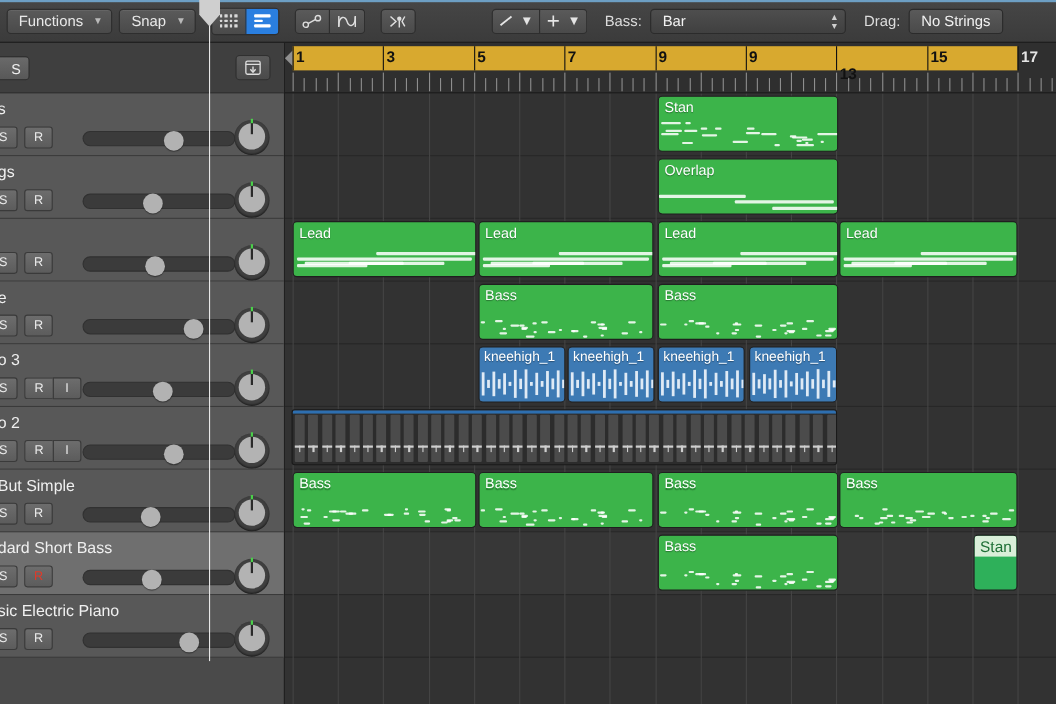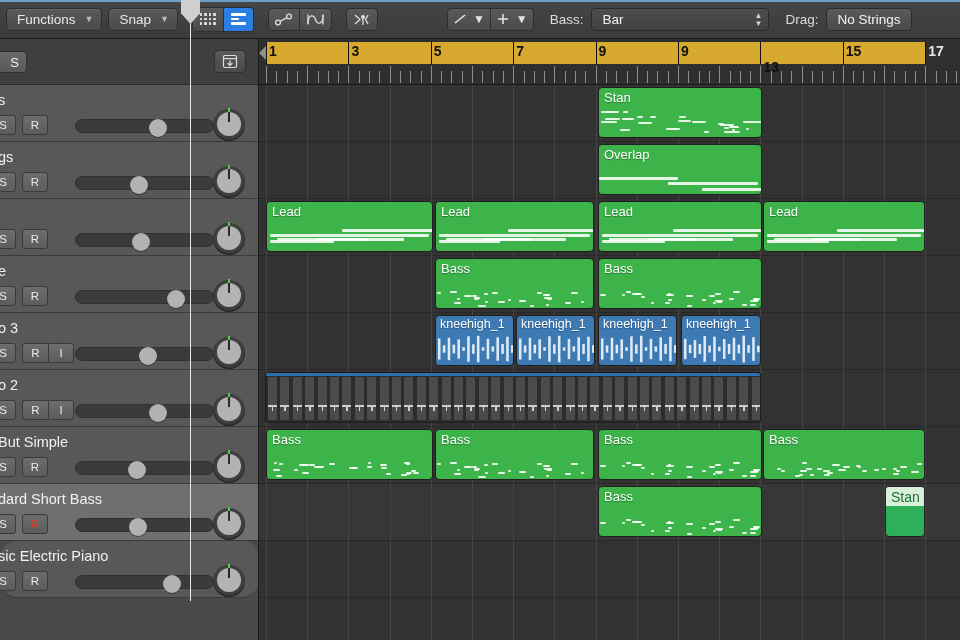--- a/index.html
+++ b/index.html
@@ -443,21 +443,21 @@
             <div class="mini red">R</div>
           </div>
           <div class="slider">
             <div class="knobdot" style="left:53.24px"></div>
           </div>
           <div class="pan">
             <span class="gt"></span>
             <span class="nd"></span>
           </div>
         </div>
-        <div class="track" style="top: 502px; border-radius: 17px;">
+        <div class="track" style="top: 502px;">
           <div class="tname">sic Electric Piano</div>
           <div class="btnrow">
             <div class="mini">S</div>
             <div class="mini">R</div>
           </div>
           <div class="slider">
             <div class="knobdot" style="left:87.11999999999999px"></div>
           </div>
           <div class="pan">
             <span class="gt"></span>

